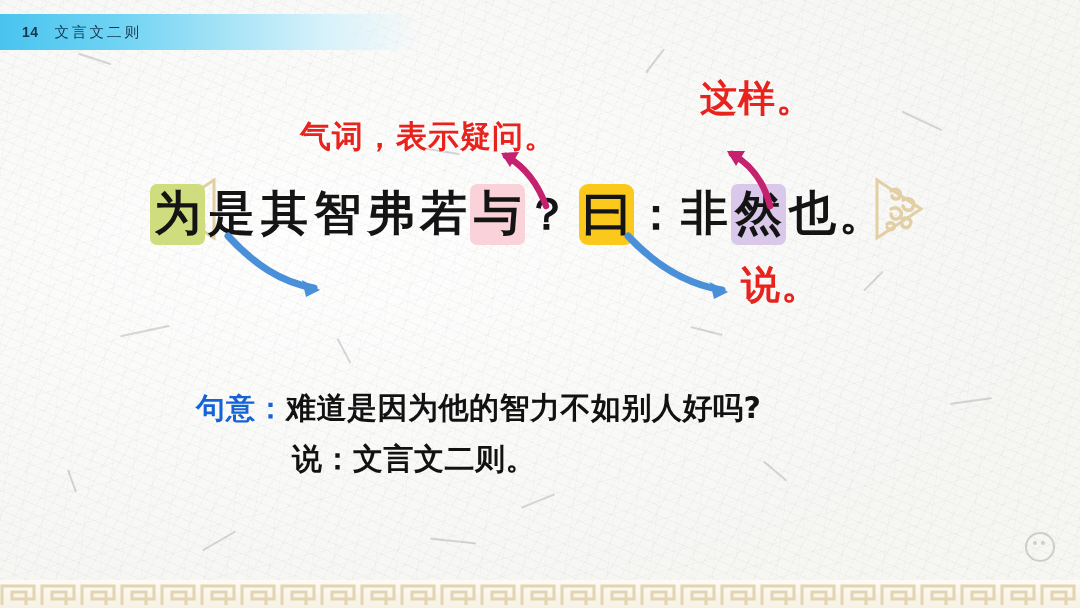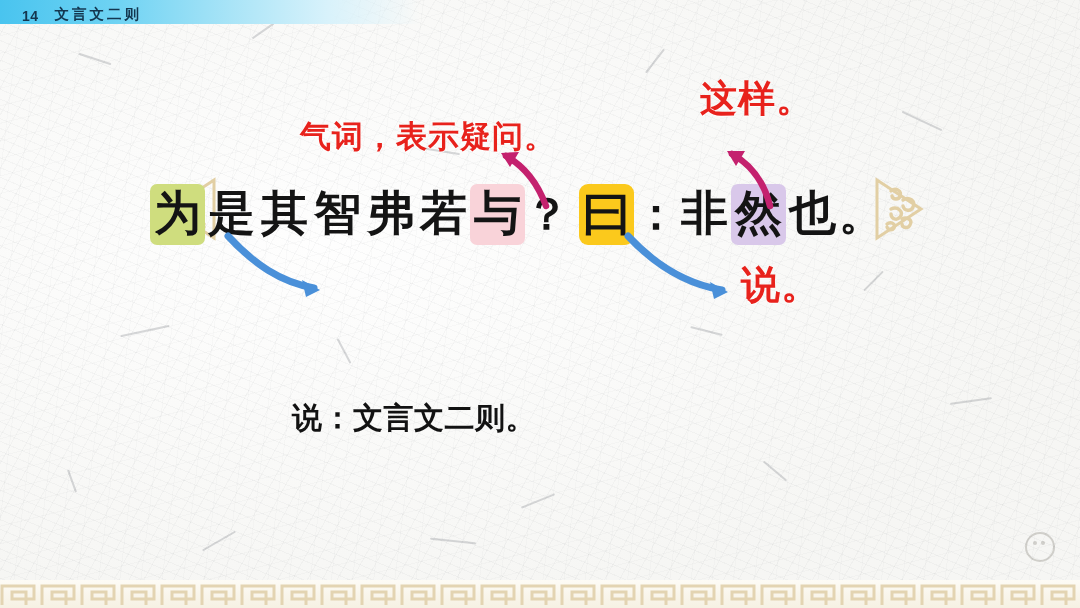--- a/index.html
+++ b/index.html
@@ -19,29 +19,29 @@
       repeating-linear-gradient(-61deg, rgba(120,125,130,.05) 0 1px, transparent 1px 13px),
       repeating-linear-gradient(97deg, rgba(130,135,140,.04) 0 1px, transparent 1px 21px),
       repeating-linear-gradient(-14deg, rgba(110,115,120,.035) 0 1px, transparent 1px 17px),
       radial-gradient(ellipse at 30% 40%, rgba(255,255,255,.9), rgba(246,246,243,.2) 70%);
     overflow:hidden;
   }
   .fiber{position:absolute;background:rgba(125,130,135,.30);border-radius:2px;}
 
   
   #header{
-    position:absolute;left:0;top:0;width:420px;height:24px;
+    position:absolute;left:0;top:14px;width:420px;height:36px;
     background:linear-gradient(90deg,#49c4ef 0%,#6fd3f3 28%,#a9e4f7 55%,#d8f2fb 78%,rgba(225,245,252,0) 100%);
-    display:flex;align-items:flex-end;
+    display:flex;align-items:center;
   }
   #header .num{
     margin-left:22px;color:#14364f;font-size:14px;font-weight:700;letter-spacing:.5px;
   }
   #header .ttl{
-    margin-left:16px;color:#13364f;font-size:14.5px;font-weight:700;letter-spacing:3px;
+    margin-left:16px;color:#13364f;font-size:14.5px;font-weight:400;letter-spacing:3px;
   }
 
   
   .abs{position:absolute;white-space:pre;}
 
   
   .note-red{
     color:#e8221c;font-weight:700;
     font-family:"DejaVu Sans","Liberation Sans",sans-serif;
     text-shadow:0 1px 0 rgba(255,255,255,.85);
@@ -229,20 +229,24 @@
   </div>
 
   <div class="arrow" style="left:614px;top:230px;">
     <svg width="140" height="80" viewBox="0 0 140 80">
       <path d="M14 6 C42 36 72 54 108 60" fill="none" stroke="#4a90d9" stroke-width="7" stroke-linecap="round"></path>
       <path d="M114 62 L96 52 L100 69 Z" fill="#4a90d9"></path>
     </svg>
   </div>
 
   <div id="meaning">
+    <div class="row">
+      <span class="lbl">句意：</span>
+      <span class="txt">难道是因为他的智力不如别人好吗?</span>
+    </div>
     <div class="row row2">
       <span class="txt">说：文言文二则。</span>
     </div>
   </div>
 
   <div id="wm-faint">
     <span class="wmicon"></span>
   </div>
 
   <div id="botborder">

